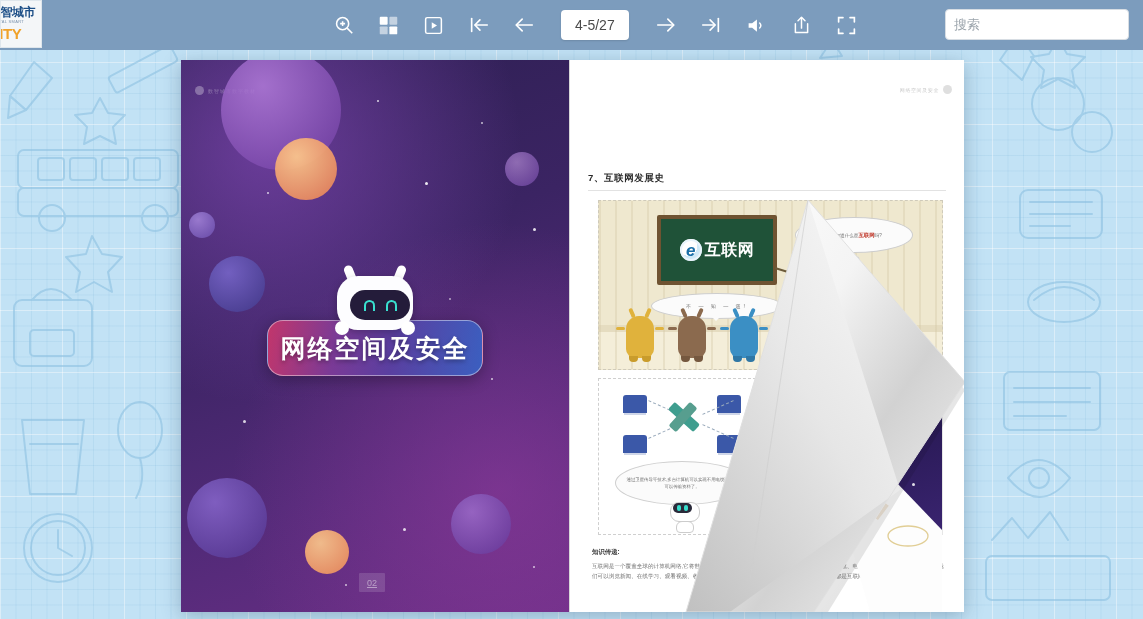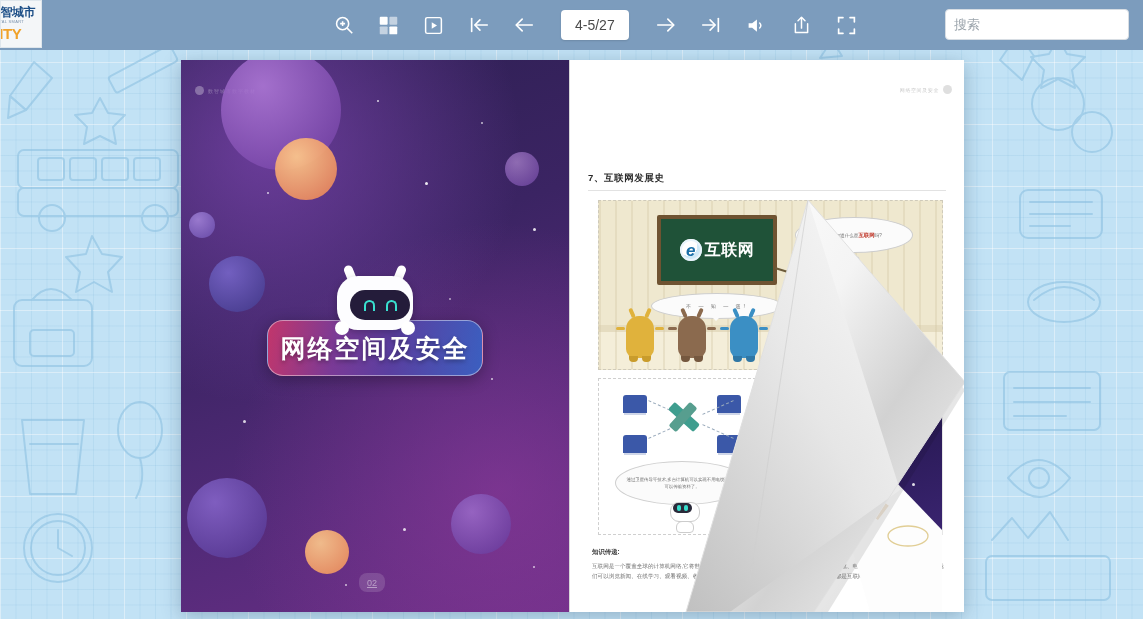--- a/index.html
+++ b/index.html
@@ -114,21 +114,21 @@
     position:relative; z-index:2; width:216px; height:56px; border-radius:16px;
     background: linear-gradient(100deg,#c2366b 0%, #7a3a96 32%, #5a3fa0 58%, #3b5fc0 100%);
     border:1.5px solid rgba(255,255,255,.45);
     display:flex; align-items:center; justify-content:center;
     box-shadow:0 4px 16px rgba(0,0,0,.30);
   }
   #title-pill span { color:#fff; font-size:25px; font-weight:700; letter-spacing:2px;
     text-shadow:0 2px 4px rgba(0,0,0,.35); }
   #left-pageno {
     position:absolute; left:178px; bottom:20px; width:26px; height:19px;
-    border-radius:8px; background:rgba(255,255,255,.14);
+    border-radius:1px; background:rgba(255,255,255,.14);
     display:flex; align-items:center; justify-content:center;
     font-size:9px; color:rgba(255,255,255,.45);text-decoration:underline;
   }
 
   
   #page-right {
     position:relative; width:395px; height:552px; background:#fff;
     overflow:hidden; border-left:1px solid #d8d8d8;
   }
   .rp-head {

